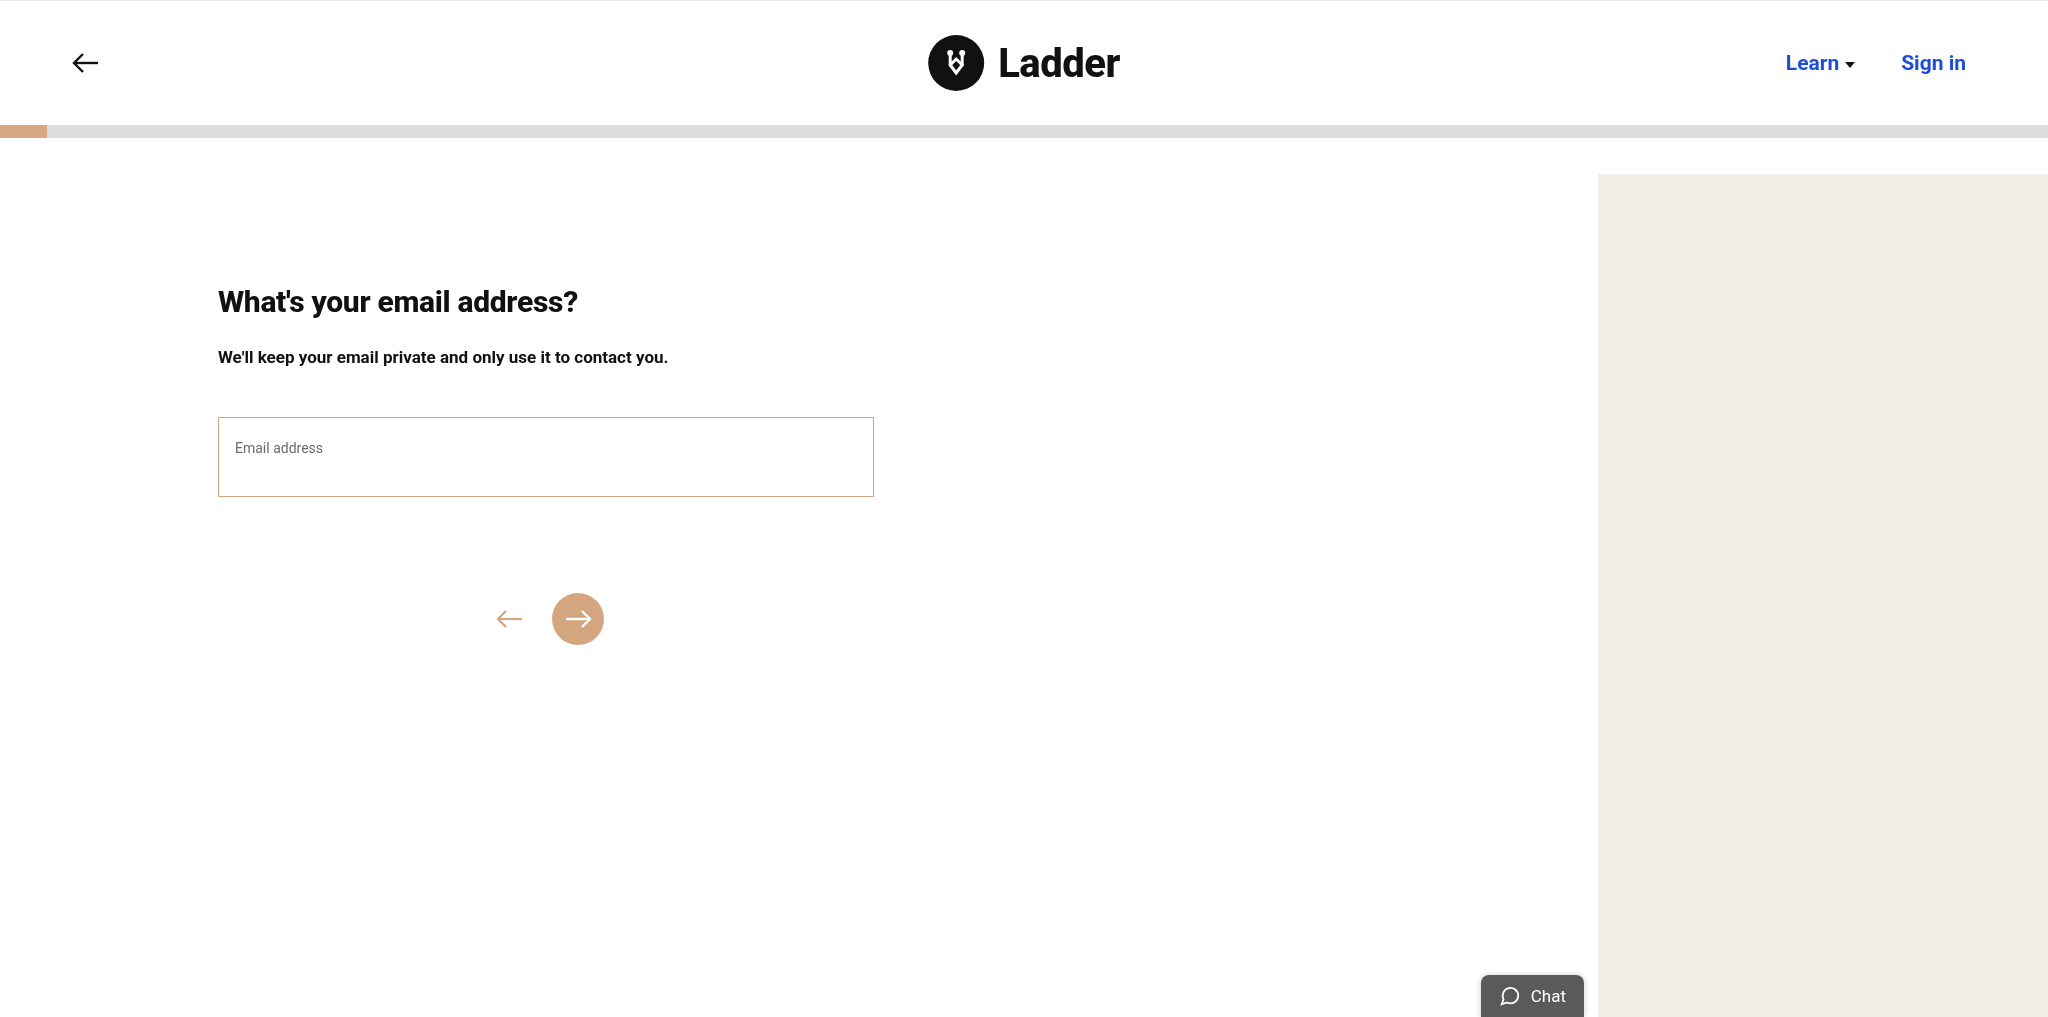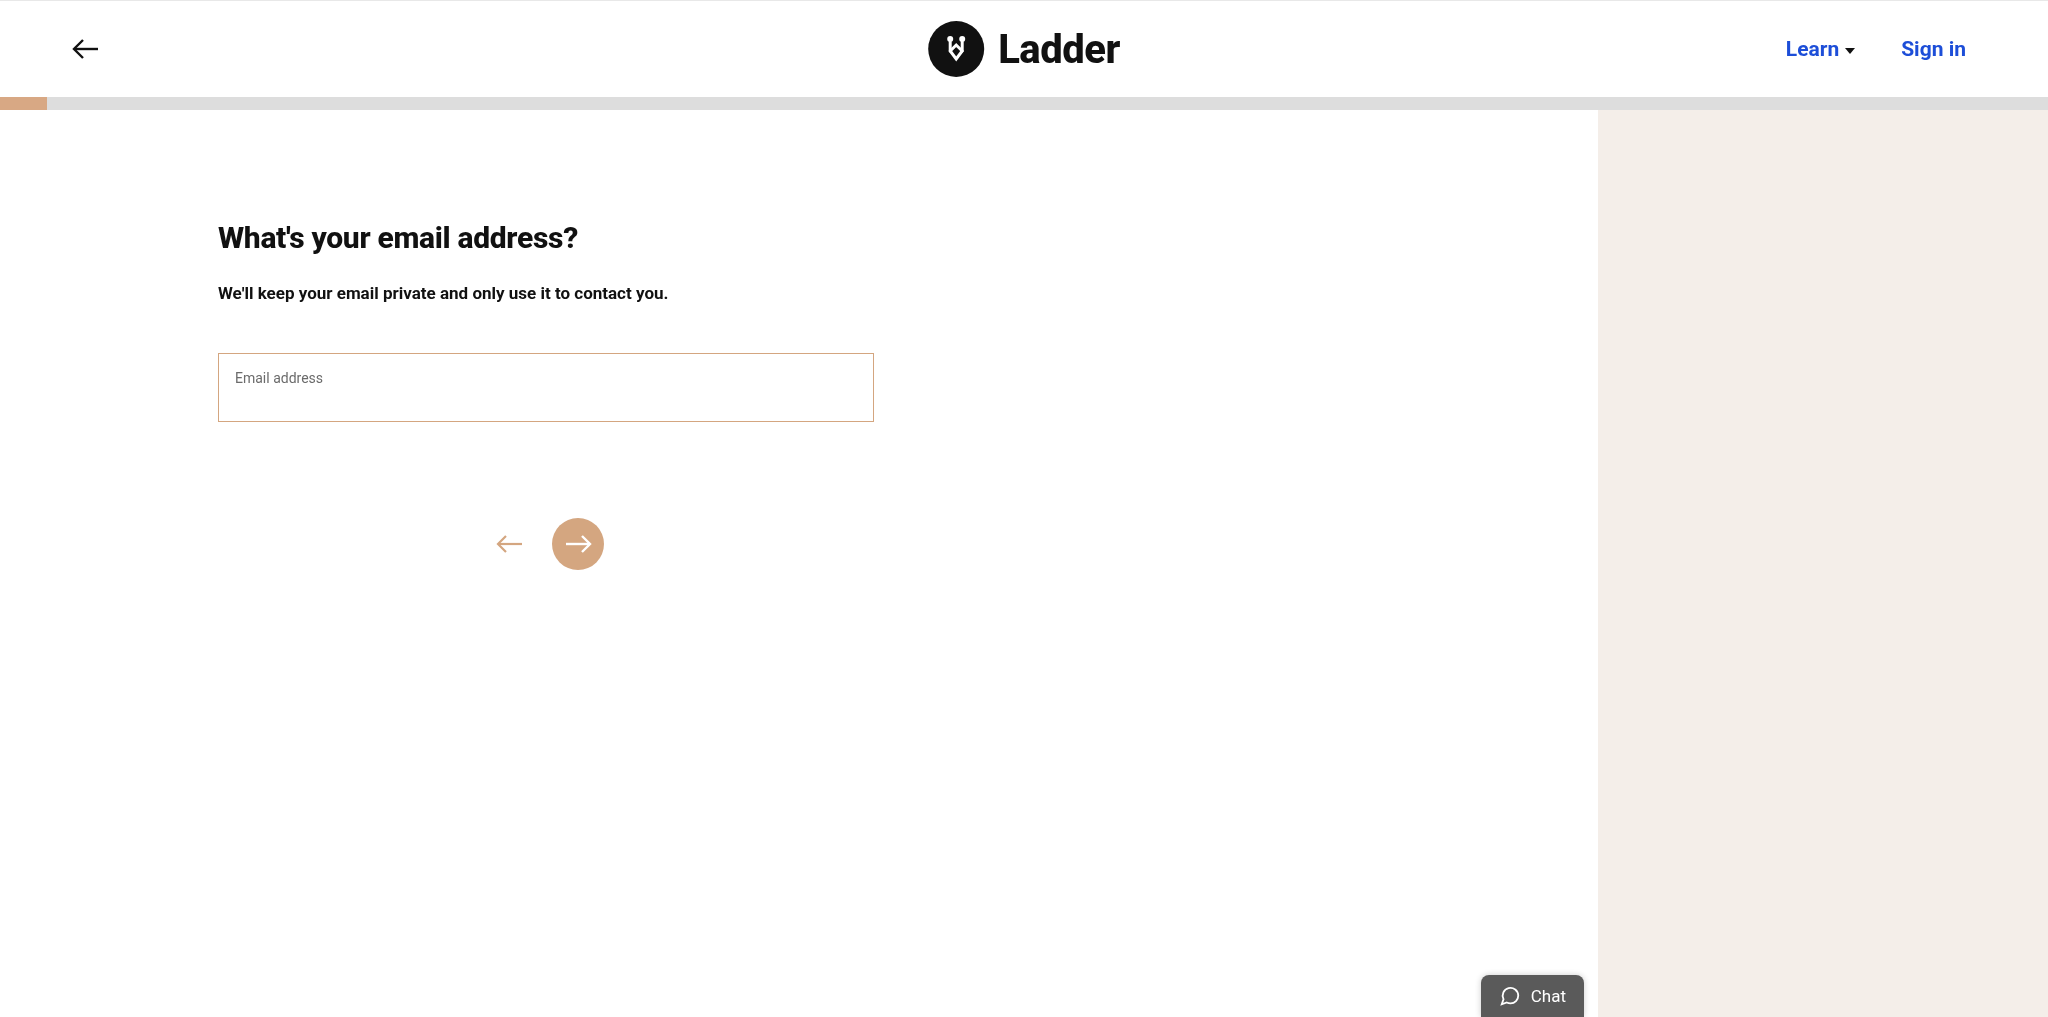--- a/index.html
+++ b/index.html
@@ -12,21 +12,21 @@
   }
   .viewport {
     width: 100%;
     height: 100vh;
     display: flex;
     flex-direction: column;
     border-top: 1px solid #e8e8e8;
   }
   
   .header {
-    height: 96px;
+    height: 124px;
     display: flex;
     align-items: center;
     justify-content: space-between;
     padding: 0 72px 0 72px;
     position: relative;
     background: #fff;
   }
   .back-btn {
     cursor: pointer;
     display: flex;
@@ -88,20 +88,21 @@
     top: 0;
     bottom: 0;
     width: 2.3%;
     background: #d8a884;
   }
   
   .body-area {
     flex: 1;
     display: flex;
     min-height: 0;
+    margin-top: 36px;
   }
   .main-col {
     flex: 1;
     padding: 110px 0 0 218px;
     position: relative;
   }
   .side-panel {
     width: 450px;
     background: #f4eee9;
   }
@@ -111,21 +112,21 @@
     letter-spacing: -0.3px;
     margin-bottom: 28px;
   }
   .subtext {
     font-size: 17px;
     font-weight: 700;
     margin-bottom: 50px;
   }
   .field-wrap {
     width: 656px;
-    height: 69px;
+    height: 80px;
     border: 1px solid #d4a680;
     padding: 10px 16px 6px 16px;
     display: flex;
     flex-direction: column;
     justify-content: center;
   }
   .field-label {
     font-size: 14px;
     color: #6b6b6b;
     margin-bottom: 2px;

